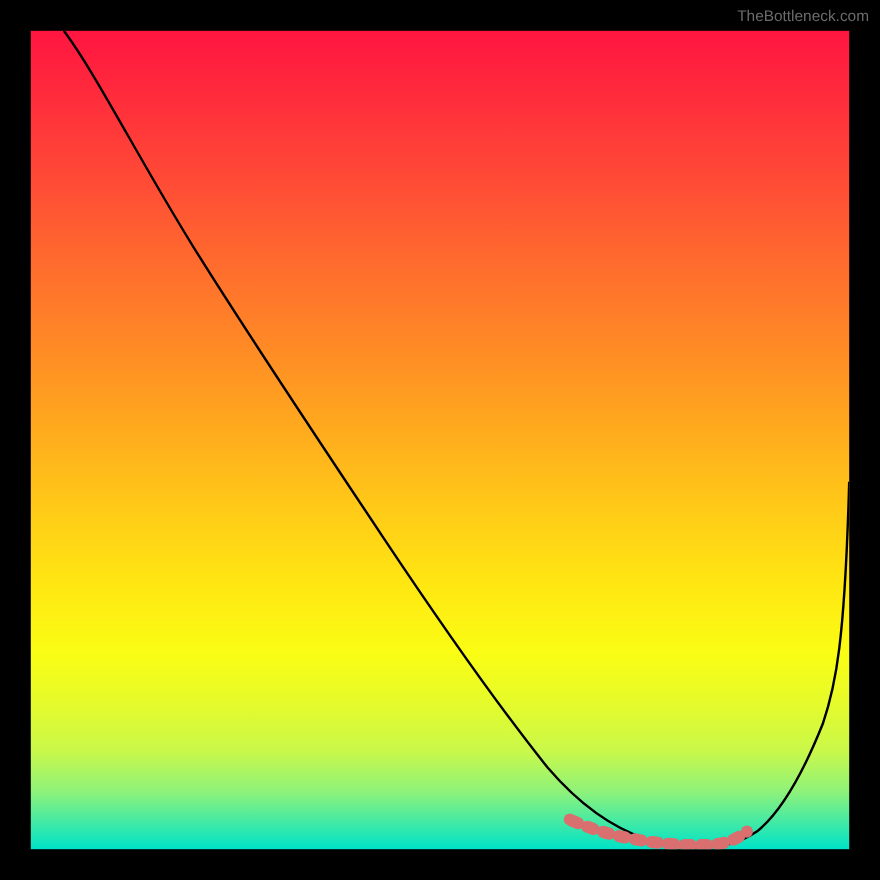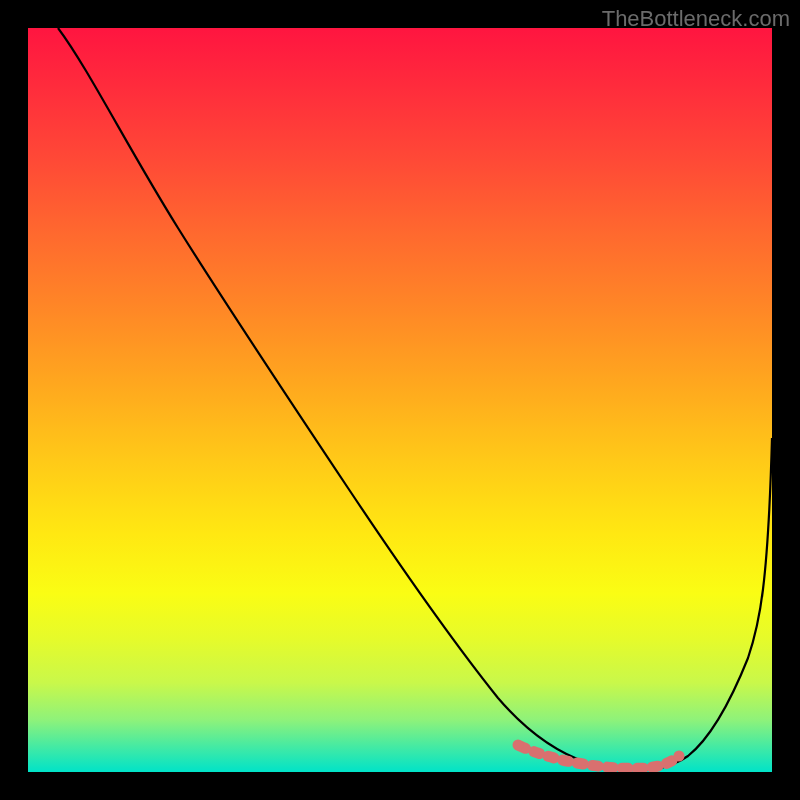--- a/index.html
+++ b/index.html
@@ -1,17 +1,17 @@
 <!DOCTYPE html>
 <html><head>
 <meta charset="utf-8">
 <style>
   * { margin: 0; padding: 0; box-sizing: border-box; }
   body { width: 800px; height: 800px; background: #000; position: relative; font-family: Arial, sans-serif; }
-  .watermark { position: absolute; top: 6px; right: 10px; color: #6b6b6b; font-size: 22px; font-weight: 500; z-index: 10; }
+  .watermark { position: absolute; top: 6px; right: 10px; color: #6b6b6b; font-size: 14px; font-weight: 500; z-index: 10; }
   .plot-area { position: absolute; top: 28px; left: 28px; width: 744px; height: 744px; }
   .gradient-bg { position: absolute; inset: 0; background: linear-gradient(to bottom,
     #ff1540 0%,
     #ff2c3c 8%,
     #ff4a36 18%,
     #ff6a2e 28%,
     #ff8826 38%,
     #ffa81e 48%,
     #ffc918 58%,
     #ffe812 68%,

